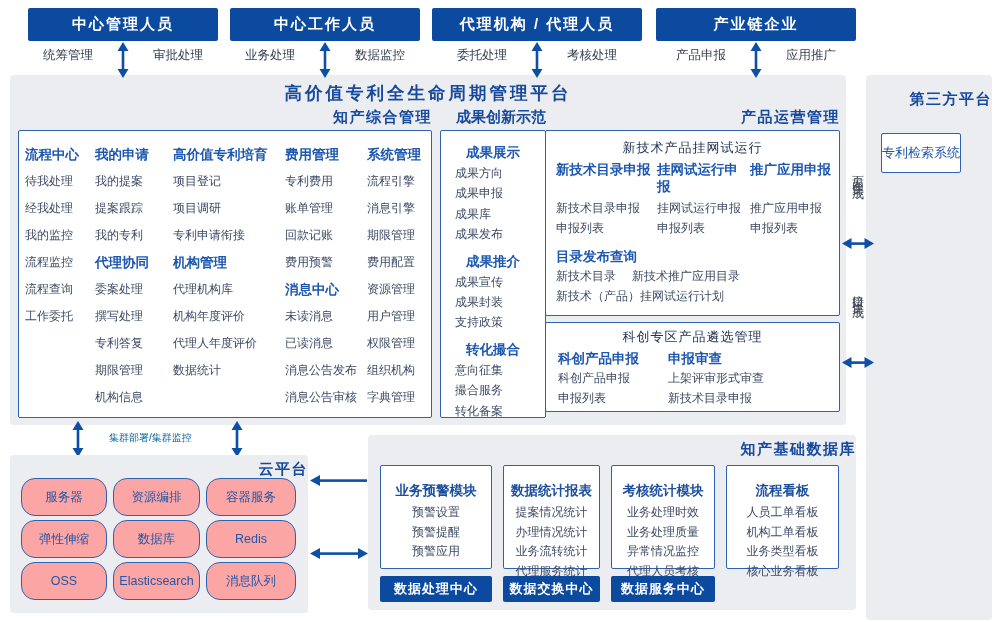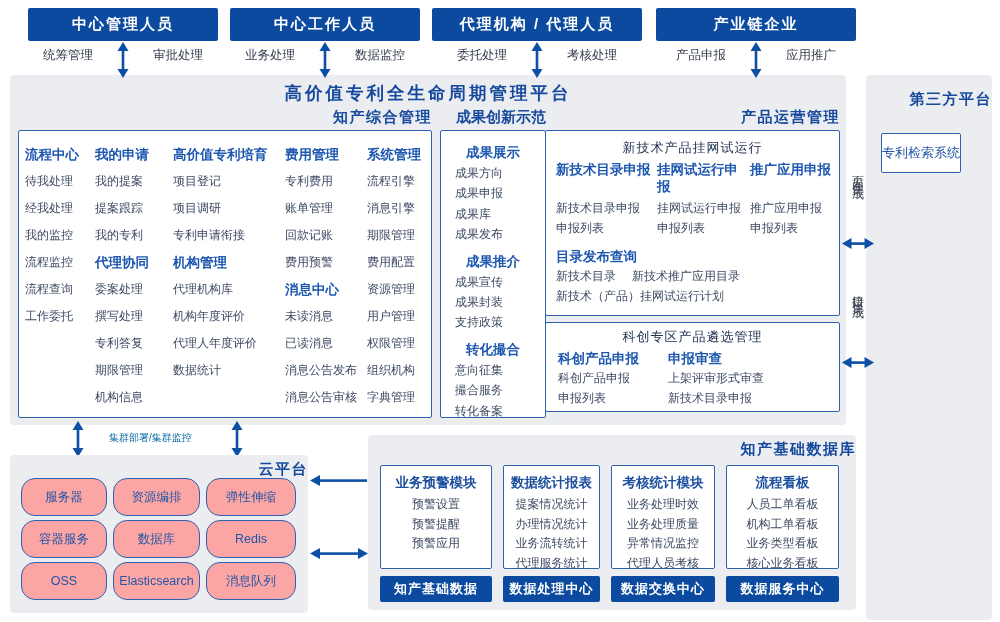--- a/index.html
+++ b/index.html
@@ -57,21 +57,21 @@
   .vlabel{position:absolute;writing-mode:vertical-rl;font-size:12px;color:#39424f;letter-spacing:4px}
   .hlabel{position:absolute;font-size:10px;color:#0369a1;white-space:nowrap}
 
   
   .cloud-grid{position:absolute;left:21px;top:478px;display:grid;grid-template-columns:86px 87px 90px;column-gap:6px;row-gap:4px}
   .cloud-cell{height:38px;background:#fca5a5;border:1.5px solid var(--border);border-radius:14px;display:flex;
               align-items:center;justify-content:center;font-size:12.5px;color:#2356a6;white-space:nowrap}
 
   
   .db-modules{position:absolute;left:380px;top:465px;display:flex;gap:11px}
-  .db-module{height:104px;background:#fff;border:1.5px solid var(--border);border-radius:2px;text-align:center;padding-top:5px}
+  .db-module{height:104px;background:#fff;border:1.5px solid var(--border);border-radius:2px;text-align:center;padding-top:13px}
   .db-module .col-h{font-size:13.5px;line-height:24px;color:#1c4f9e}
   .db-item{line-height:19.5px}
   .db-bars{position:absolute;left:380px;top:576px;display:flex;gap:11px}
   .db-bar{height:26px;background:var(--blue);color:#fff;font-weight:bold;font-size:13px;display:flex;
           align-items:center;justify-content:center;border-radius:2px;letter-spacing:1px}
   .db-modules>:nth-child(1),.db-bars>:nth-child(1){width:112px}
   .db-modules>:nth-child(2),.db-bars>:nth-child(2){width:97px}
   .db-modules>:nth-child(3),.db-bars>:nth-child(3){width:104px}
   .db-modules>:nth-child(4),.db-bars>:nth-child(4){width:113px}
 
@@ -317,22 +317,22 @@
       <path d="M6 0 L11.5 9 L0.5 9 Z"></path>
       <rect x="4.7" y="8" width="2.6" height="20"></rect>
       <path d="M6 36 L0.5 27 L11.5 27 Z"></path>
     </svg>
 
   <div class="panel" style="left:10px;top:455px;width:298px;height:158px"></div>
   <div class="sec-title" style="left:10px;top:460px;width:298px">云平台</div>
   <div class="cloud-grid">
       <div class="cloud-cell">服务器</div>
       <div class="cloud-cell">资源编排</div>
+      <div class="cloud-cell">容器服务</div>
       <div class="cloud-cell">弹性伸缩</div>
-      <div class="cloud-cell">容器服务</div>
       <div class="cloud-cell">数据库</div>
       <div class="cloud-cell">Redis</div>
       <div class="cloud-cell">OSS</div>
       <div class="cloud-cell">Elasticsearch</div>
       <div class="cloud-cell">消息队列</div>
     </div>
 
   <svg class="arrow" style="left:310px;top:474px" width="58" height="13" viewBox="0 0 58 13">
       <path d="M0 6.5 L10 1 L10 12 Z"></path>
       <rect x="9" y="5.3" width="48" height="2.6"></rect>
@@ -377,19 +377,18 @@
       <div class="col-h">流程看板</div>
       <div>
           <div class="item db-item">人员工单看板</div>
           <div class="item db-item">机构工单看板</div>
           <div class="item db-item">业务类型看板</div>
           <div class="item db-item">核心业务看板</div>
         </div>
     </div>
   </div>
   <div class="db-bars">
-      <div class="db-bar">知产基础数据</div>
       <div class="db-bar">数据处理中心</div>
       <div class="db-bar">数据交换中心</div>
       <div class="db-bar">数据服务中心</div>
     </div>
 
 </div>
 
 </body></html>

